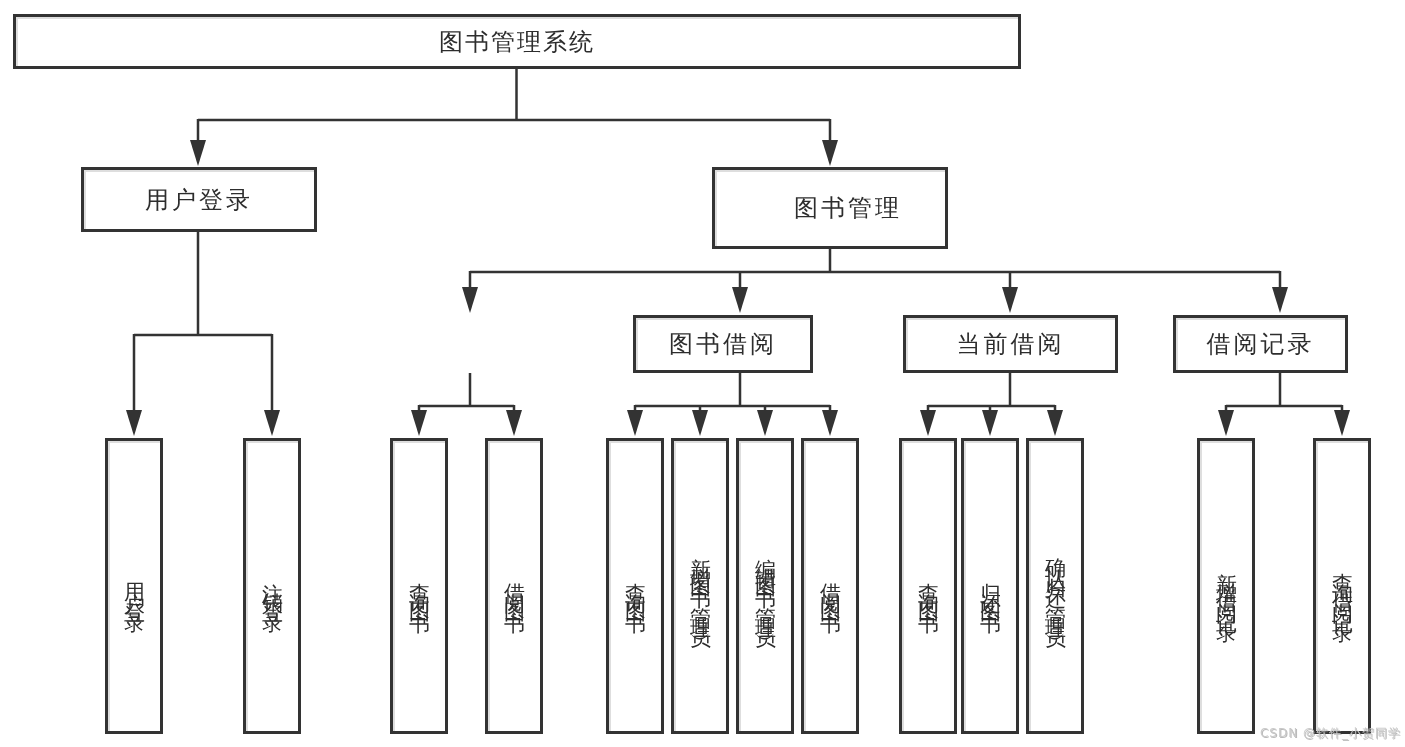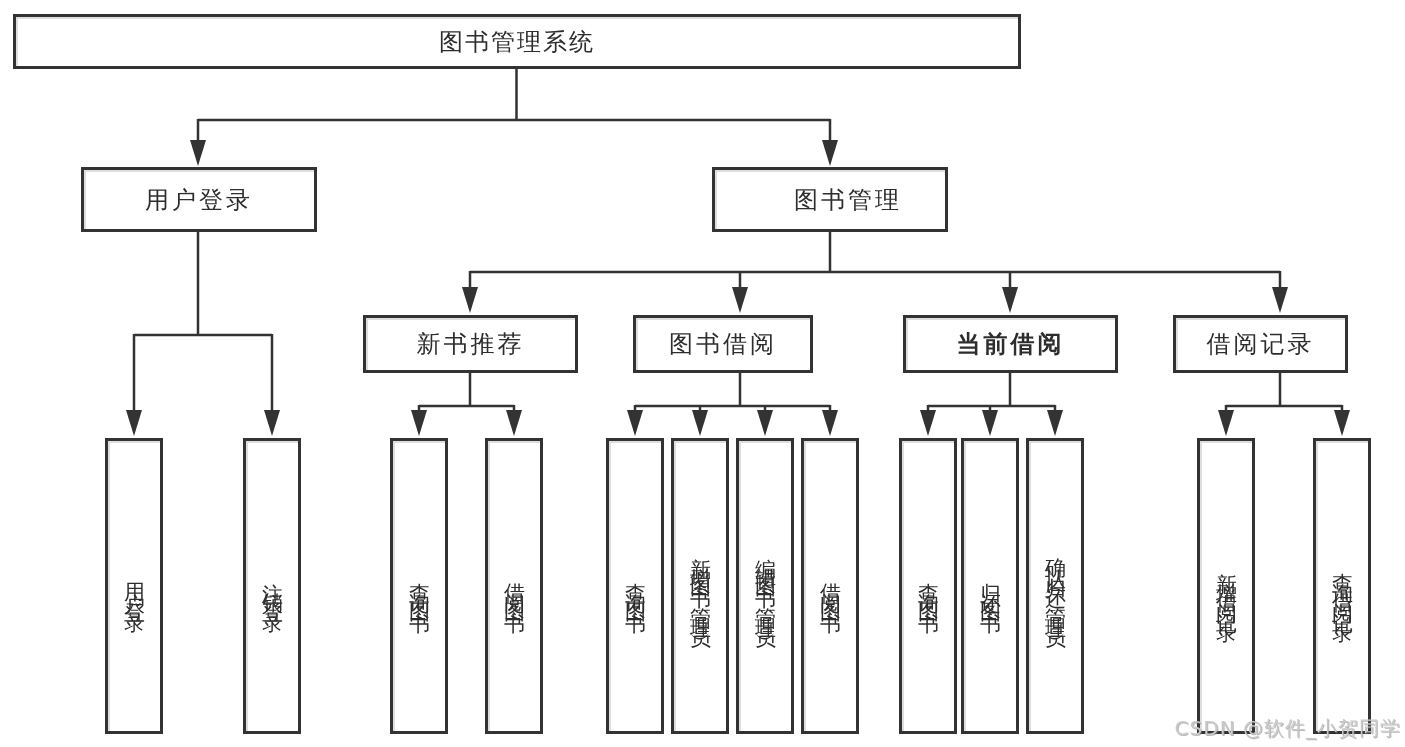--- a/index.html
+++ b/index.html
@@ -40,21 +40,21 @@
     writing-mode: vertical-rl;
     text-orientation: mixed;
     font-size: 21px;
     letter-spacing: 10px;
     line-height: 1;
   }
   .watermark {
     position: absolute;
     right: 4px;
     bottom: 5px;
-    font-size: 20px;
+    font-size: 12px;
     letter-spacing: 1px;
     color: #c9c9c9;
     text-shadow: 1px 1px 0 rgba(130,130,130,0.55);
     white-space: nowrap;
     z-index: 5;
   }
 </style>
 </head>
 <body>
 
@@ -96,25 +96,24 @@
       <polygon points="982,410 998,410 990,436"></polygon>
       <polygon points="1047,410 1063,410 1055,436"></polygon>
       <polygon points="1218,410 1234,410 1226,436"></polygon>
       <polygon points="1334,410 1350,410 1342,436"></polygon>
     </g>
   </svg>
 
   <div class="node root" style="left:13px; top:14px; width:1008px; height:55px;">图书管理系统</div>
 
   <div class="node hnode" style="left:81px; top:167px; width:236px; height:65px;">用户登录</div>
-  <div class="node hnode" style="left:712px; top:167px; width:236px; height:65px;padding-left:36px;">图书管理</div>
+  <div class="node hnode" style="left:712px; top:167px; width:236px; height:82px;padding-left:36px;">图书管理</div>
 
-  <div class="node hnode" style="left:363px; top:315px; width:215px; height:58px;">新书推荐</div>
   <div class="node hnode" style="left:633px; top:315px; width:180px; height:58px;">图书借阅</div>
-  <div class="node hnode" style="left:903px; top:315px; width:215px; height:58px;font-weight:bold;">当前借阅</div>
+  <div class="node hnode" style="left:903px; top:315px; width:215px; height:58px;">当前借阅</div>
   <div class="node hnode" style="left:1173px; top:315px; width:175px; height:58px;">借阅记录</div>
 
   <div class="node vnode" style="left:105px; top:438px; width:58px; height:296px;">用户登录</div>
   <div class="node vnode" style="left:243px; top:438px; width:58px; height:296px;">注销登录</div>
 
   <div class="node vnode" style="left:390px; top:438px; width:58px; height:296px;">查询图书</div>
   <div class="node vnode" style="left:485px; top:438px; width:58px; height:296px;">借阅图书</div>
 
   <div class="node vnode" style="left:606px; top:438px; width:58px; height:296px;">查询图书</div>
   <div class="node vnode" style="left:671px; top:438px; width:58px; height:296px;">新增图书（管理员）</div>

